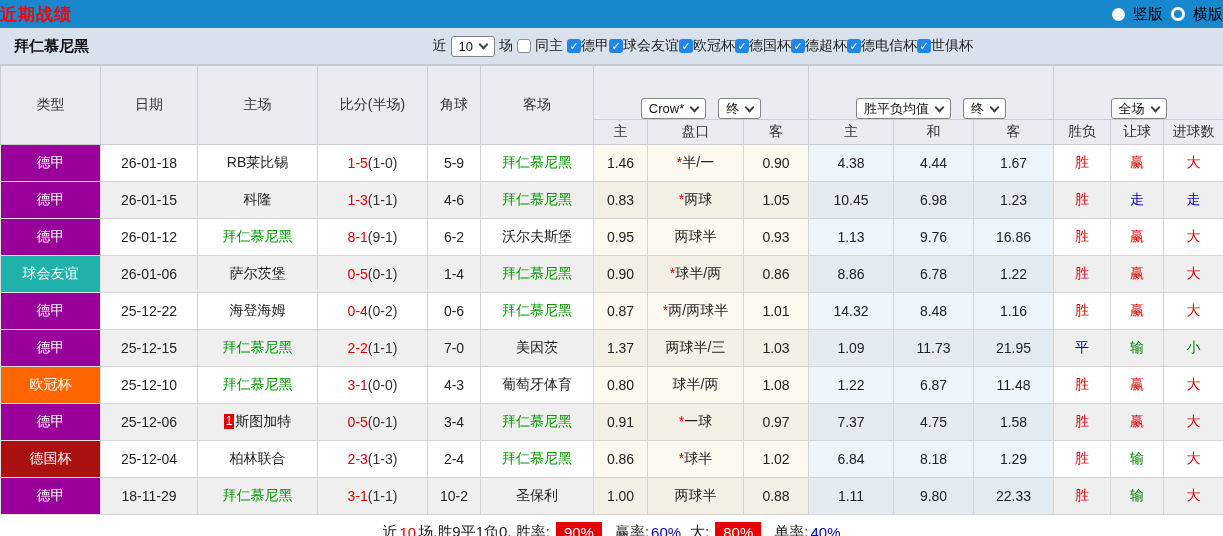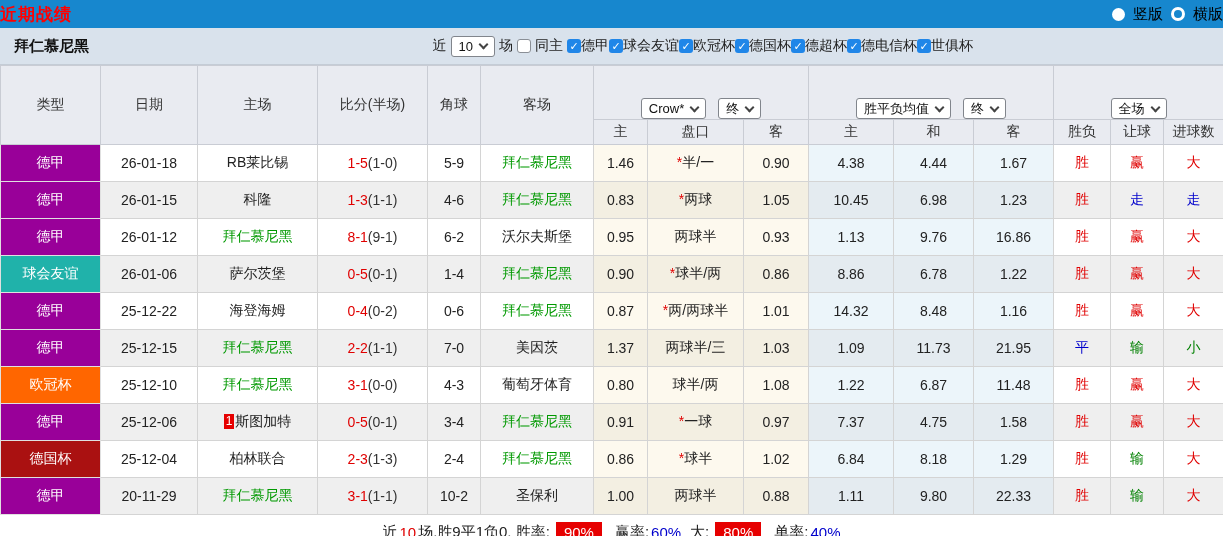--- a/index.html
+++ b/index.html
@@ -336,21 +336,21 @@
           <td class="cream">1.02</td>
           <td class="bluebg">6.84</td>
           <td class="bluebg">8.18</td>
           <td class="bluebg">1.29</td>
           <td class="c-red">胜</td>
           <td class="c-green">输</td>
           <td class="c-red">大</td>
         </tr>
         <tr>
           <td class="type" style="background: rgb(153, 0, 153);">德甲</td>
-          <td>20-11-29</td>
+          <td>18-11-29</td>
           <td><span class="green">拜仁慕尼黑</span></td>
           <td><span class="c-red">3-1</span><span class="half">(1-1)</span></td>
           <td>10-2</td>
           <td><span>圣保利</span></td>
           <td class="cream">1.00</td>
           <td class="cream"><span>两球半</span></td>
           <td class="cream">0.88</td>
           <td class="bluebg">1.11</td>
           <td class="bluebg">9.80</td>
           <td class="bluebg">22.33</td>

